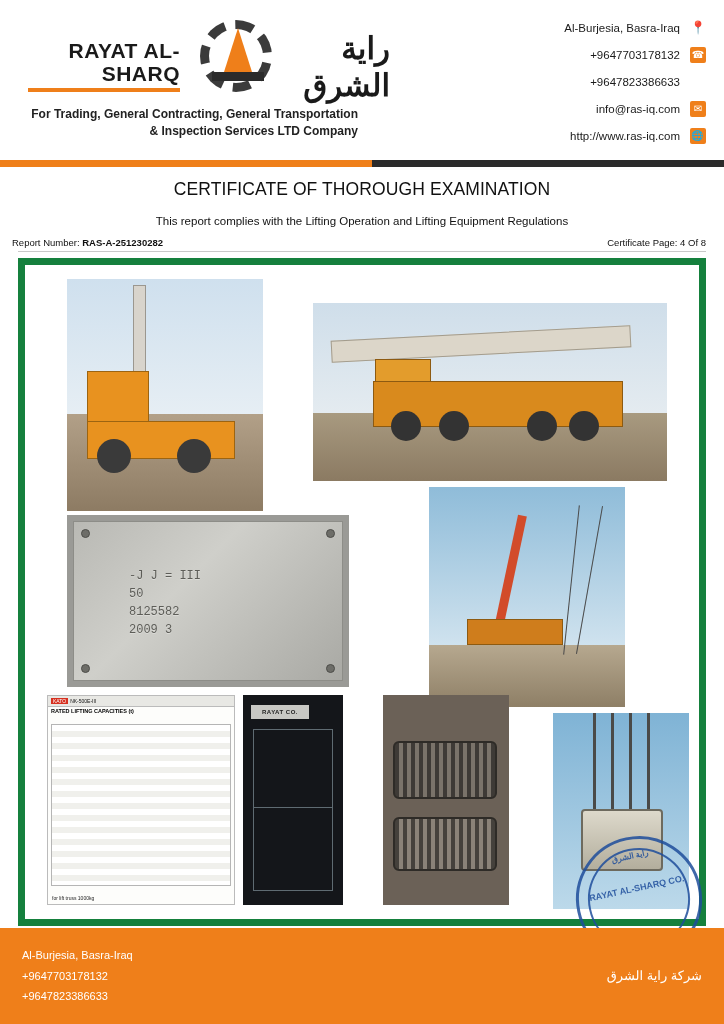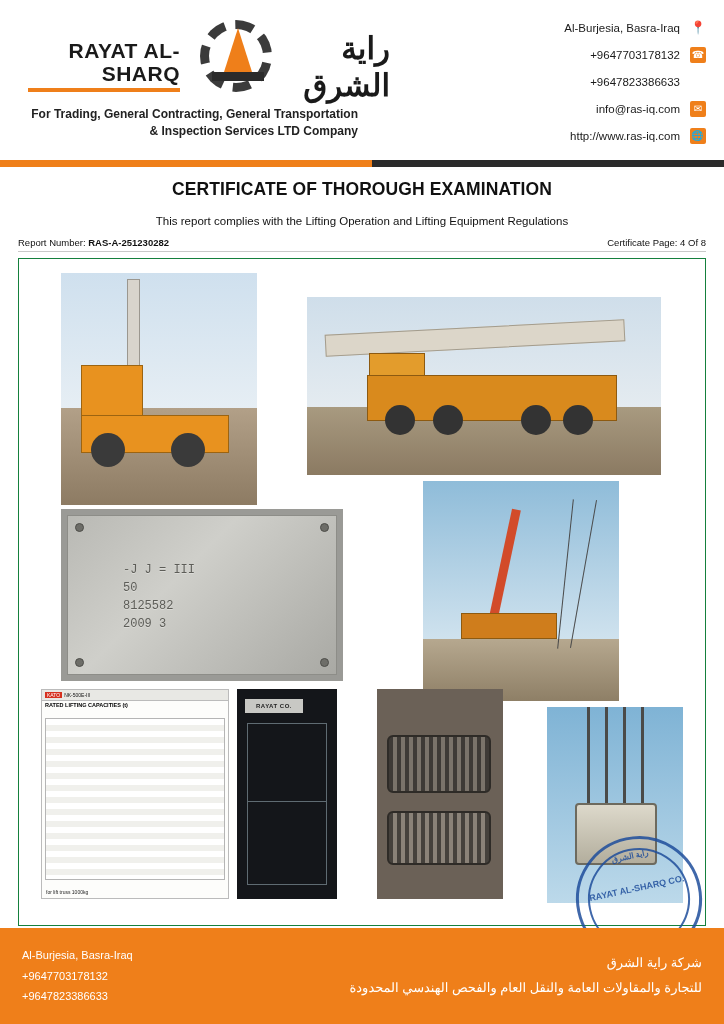--- a/index.html
+++ b/index.html
@@ -132,51 +132,51 @@
   .header-rule .left { width: 372px; background: #ef7f1a; }
   .header-rule .right { flex: 1; background: #2b2b2b; }
 
   
   .title-area {
     text-align: center;
     padding-top: 12px;
   }
   .doc-title {
     font-size: 17.5px;
-    font-weight: bold;
+    font-weight: normal;
     color: #111;
     letter-spacing: 0.1px;
   }
   .doc-sub {
     font-size: 11.5px;
     color: #111;
     margin-top: 15px;
   }
 
   .meta-row {
     display: flex;
     justify-content: space-between;
     align-items: flex-end;
-    padding: 10px 18px 3px 18px;
+    padding: 10px 18px 3px 12px;
     font-size: 9.5px;
     color: #111;
   }
   .meta-row b { font-weight: bold; }
   .meta-rule {
     height: 1px;
     background: #c9c9c9;
     margin: 0 18px;
   }
 
   
   .content {
     position: relative;
     margin: 6px 18px 0 18px;
     height: 668px;
-    border: 1px solid #15803d;
+    border: 7px solid #15803d;
     background: #fff;
     padding-left: 39px;
   }
   .ph {
     position: absolute;
     overflow: hidden;
     background: #ddd;
   }
   .ph .sky { position: absolute; left: 0; right: 0; top: 0; }
   .ph .ground { position: absolute; left: 0; right: 0; bottom: 0; }
@@ -515,17 +515,16 @@
   </div>
 
   <div class="footer">
     <div class="left-col">
       <div>Al-Burjesia, Basra-Iraq</div>
       <div>+9647703178132</div>
       <div>+9647823386633</div>
     </div>
     <div class="right-col">
       <div>شركة راية الشرق</div>
-      <div>للتجارة والمقاولات العامة والنقل العام والفحص الهندسي المحدودة</div>
     </div>
   </div>
 
 </div>
 
 </body></html>

